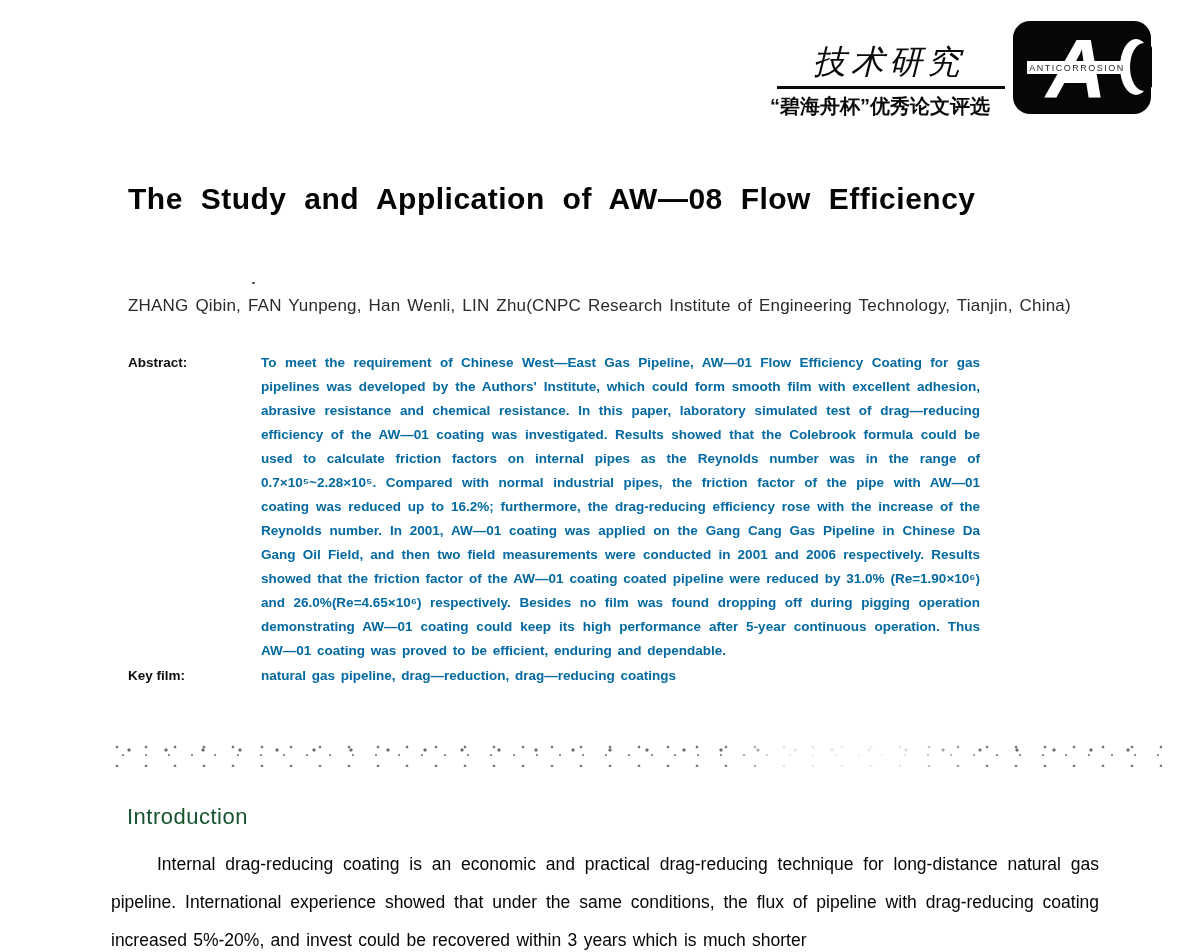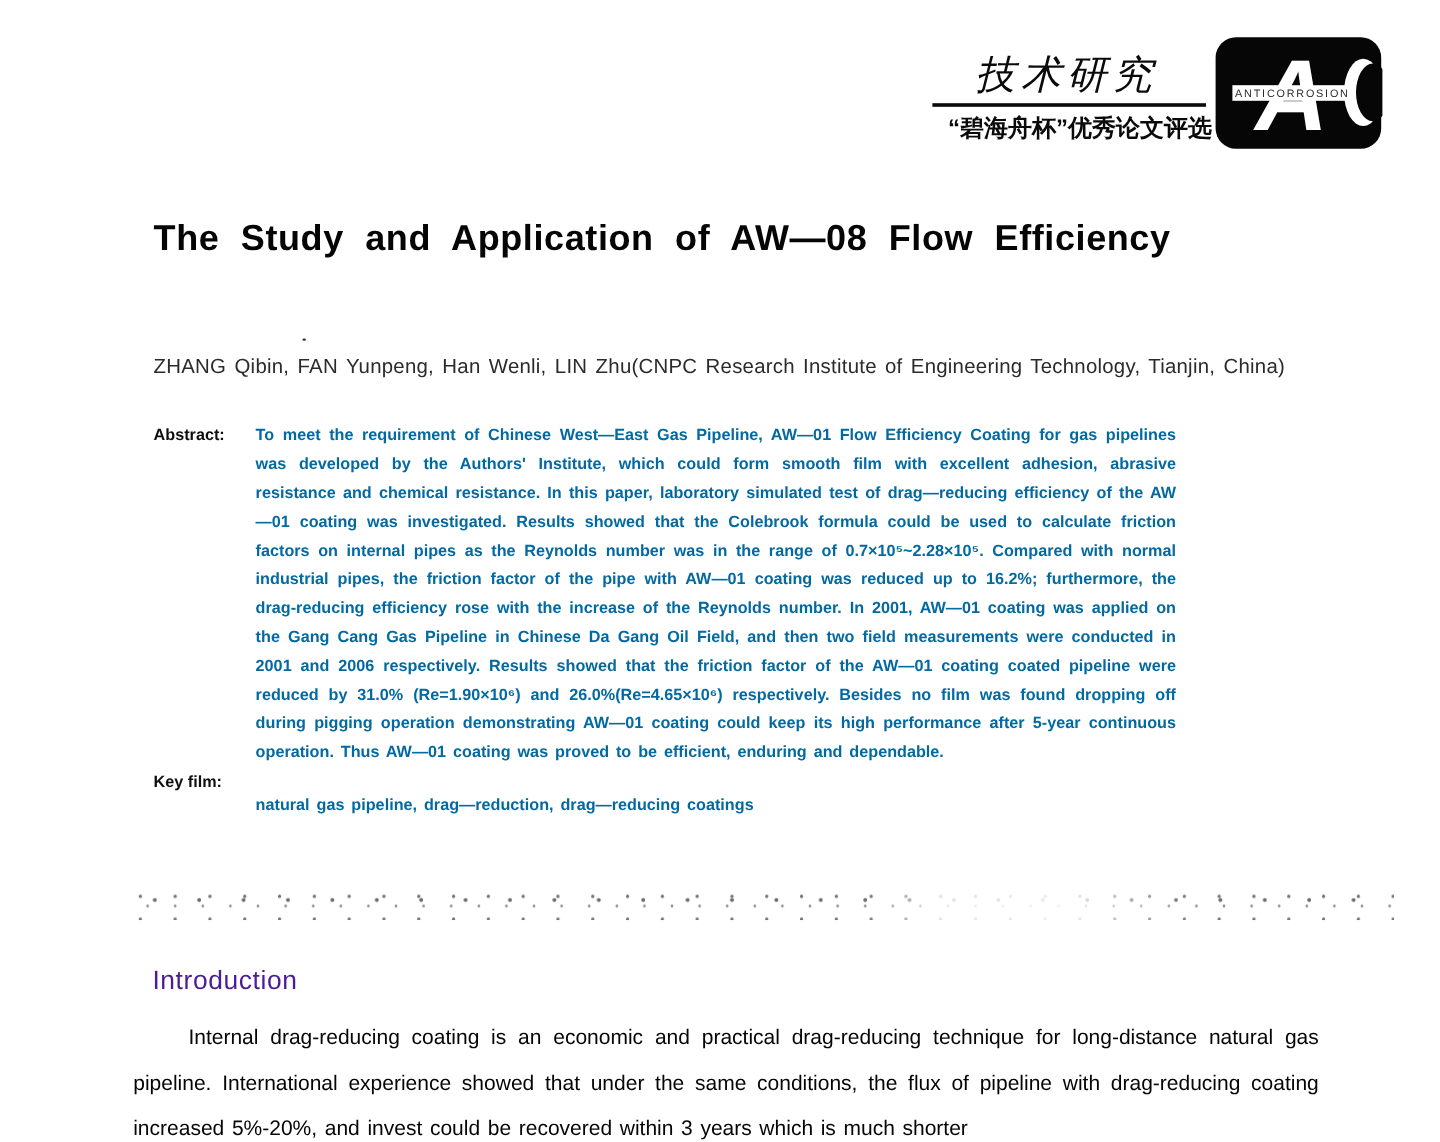--- a/index.html
+++ b/index.html
@@ -18,25 +18,25 @@
     font-size:33px; font-weight:normal; font-style:italic;
     letter-spacing:5px; text-align:center; color:#0a0a0a;
     white-space:nowrap;
   }
   .masthead-rule {
     position:absolute; left:777px; top:86px; width:228px; height:3px;
     background:#0a0a0a;
   }
   .masthead-award {
     position:absolute; left:770px; top:93px; width:240px;
-    font-size:20px; font-weight:bold; text-align:right; color:#0a0a0a;
+    font-size:20px; font-weight:bold; text-align:left; color:#0a0a0a;
     white-space:nowrap;
   }
   .masthead-logo {
-    position:absolute; left:1012px; top:30px; width:140px; height:95px;
+    position:absolute; left:1012px; top:20px; width:140px; height:95px;
   }
 
   
   .article-title {
     position:absolute; left:128px; top:168px; width:880px;
     font-size:30px; font-weight:bold; line-height:62px;
     letter-spacing:0.5px; word-spacing:9px; color:#050505;
     white-space:nowrap;
   }
   .artifact-dot {
@@ -48,50 +48,50 @@
   .byline {
     position:absolute; left:128px; top:296px; width:920px;
     font-size:17px; color:#2b2b2b; letter-spacing:0.2px; word-spacing:2px;
     white-space:nowrap;
   }
 
   
   .abstract-block {
     position:absolute; left:128px; top:351px; width:852px;
   }
-  .ab-row { display:grid; grid-template-columns:85px 1fr; }
+  .ab-row { display:grid; grid-template-columns:85px 1fr;gap:48px; }
   .ab-label {
     font-size:13.5px; font-weight:bold; color:#0f0f0f; line-height:24px;
     white-space:nowrap;
   }
   .ab-text {
     font-size:13.5px; line-height:24px; color:#0369a1;
     text-align:justify; word-spacing:2px;font-weight:bold;
   }
   .kw-row { margin-top:1px; }
-  .kw-text { text-align:left;margin-top:19px; }
+  .kw-text { text-align:left; }
 
   
   .smudge {
     position:absolute; left:114px; top:743px; width:1048px; height:24px;
     background-image:
       radial-gradient(circle at 3px 4px,  #4a4a4a 1.1px, transparent 1.7px),
       radial-gradient(circle at 9px 12px, #6a6a6a 0.9px, transparent 1.4px),
       radial-gradient(circle at 15px 7px, #3a3a3a 1.3px, transparent 1.9px),
       radial-gradient(circle at 5px 16px, #7a7a7a 0.8px, transparent 1.3px);
     background-size: 29px 19px, 23px 15px, 37px 21px, 19px 13px;
     opacity:0.75; filter:blur(0.3px);
     -webkit-mask-image: linear-gradient(90deg,#000 0%,#000 58%,rgba(0,0,0,.2) 64%,rgba(0,0,0,.12) 74%,#000 84%,#000 100%);
     mask-image: linear-gradient(90deg,#000 0%,#000 58%,rgba(0,0,0,.2) 64%,rgba(0,0,0,.12) 74%,#000 84%,#000 100%);
   }
 
   
   .intro-heading {
     position:absolute; left:127px; top:804px;
-    font-size:22px; color:#4c1d95; letter-spacing:0.5px;
+    font-size:22px; color:#14532d; letter-spacing:0.5px;
   }
   .intro-paragraph {
     position:absolute; left:111px; top:845px; width:988px;
     font-size:17.5px; line-height:38px; color:#050505;
     text-align:justify; text-indent:46px; word-spacing:1.5px;
   }
 </style>
 </head>
 <body>
 

